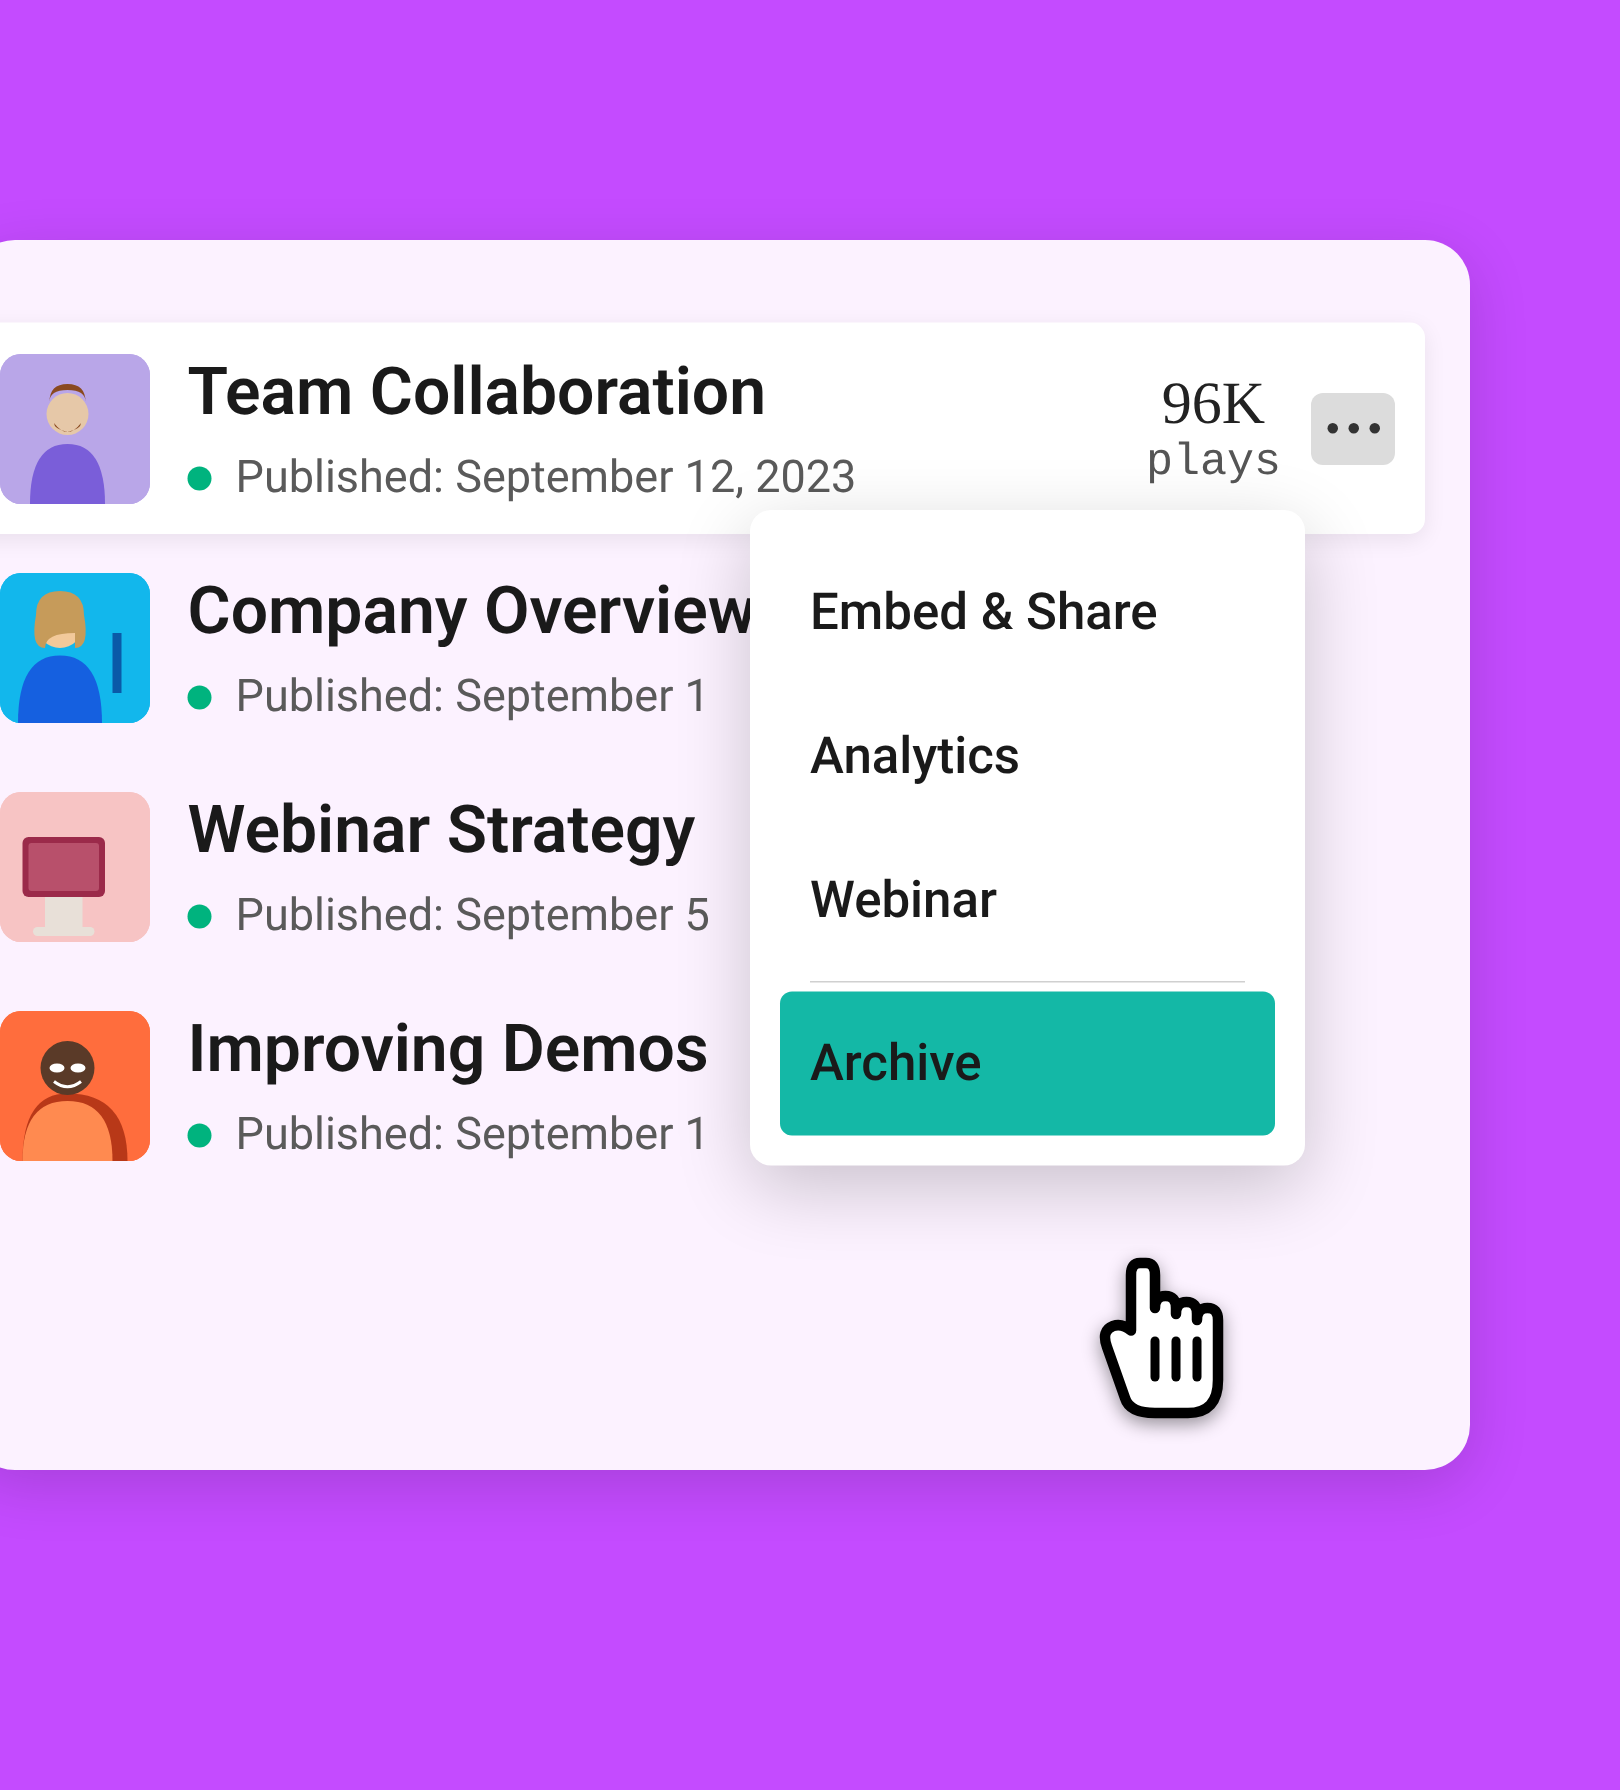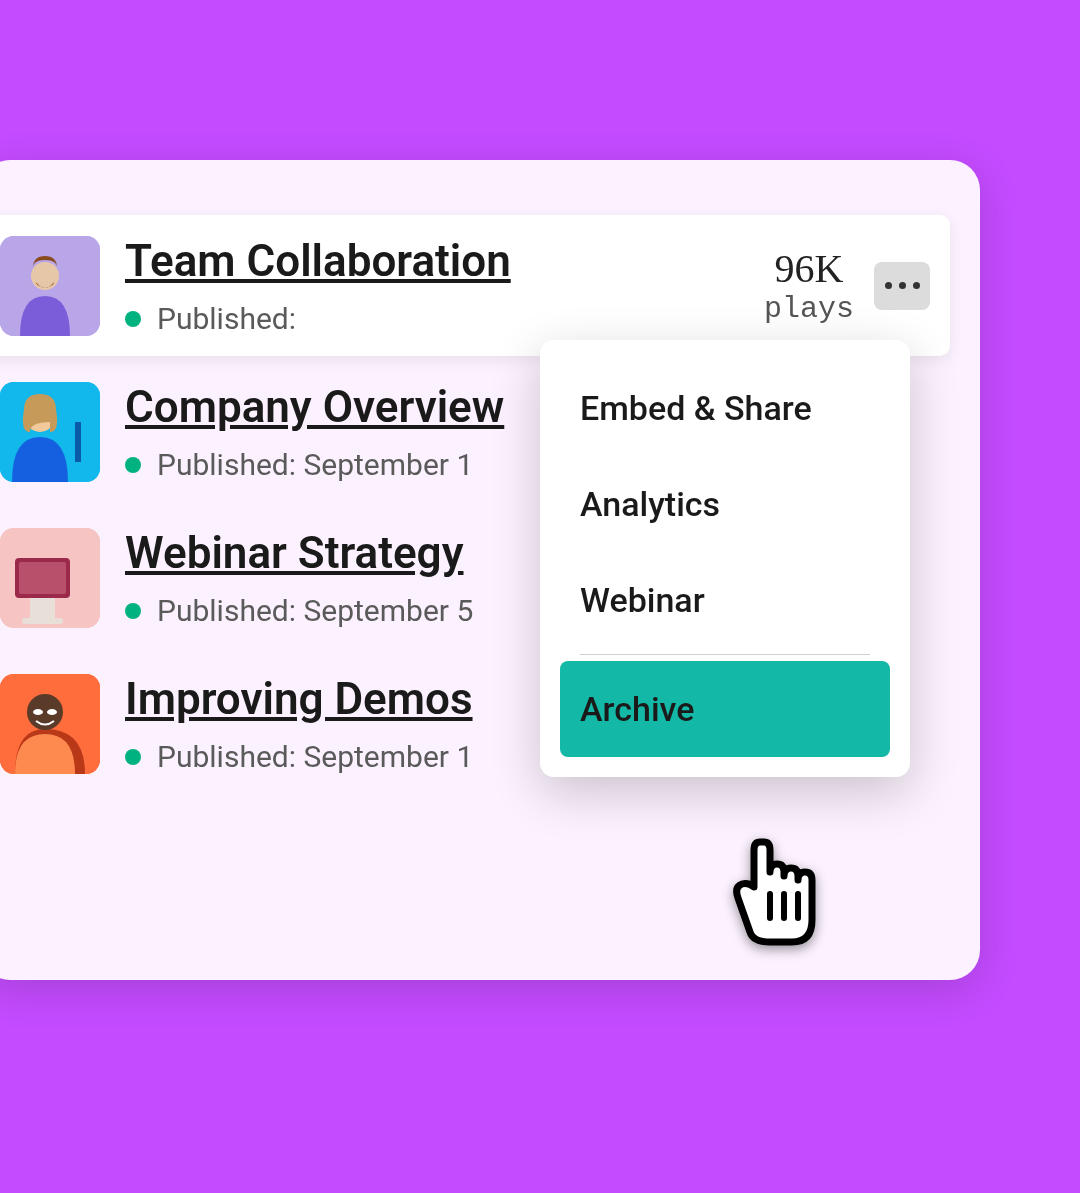--- a/index.html
+++ b/index.html
@@ -53,21 +53,20 @@
   }
   .thumb svg { width: 100%; height: 100%; }
   .meta { flex: 1; min-width: 0; }
   .title {
     font-size: 44px;
     font-weight: 600;
     color: #1a1a1a;
     margin-bottom: 14px;
     white-space: nowrap;
     overflow: hidden;
-    text-decoration: underline;
   }
   .status-line {
     display: flex;
     align-items: center;
     font-size: 30px;
     color: #5a5a5a;
     white-space: nowrap;
   }
   .dot {
     width: 16px;
@@ -107,21 +106,21 @@
   .more-btn span {
     display: flex;
     gap: 7px;
   }
   .more-btn .d {
     width: 7px; height: 7px; border-radius: 50%; background: #333;
   }
   .dropdown {
     position: absolute;
     top: 340px;
-    left: 540px;
+    left: 500px;
     width: 370px;
     background: #fff;
     border-radius: 14px;
     box-shadow: 0 15px 50px rgba(0,0,0,0.2);
     padding: 20px 20px;
     z-index: 50;
   }
   .menu-item {
     font-size: 34px;
     font-weight: 500;
@@ -159,20 +158,21 @@
         <path d="M20 100 Q20 60 45 60 Q70 60 70 100 Z" fill="#7a5ed9"></path>
         <path d="M33 32 Q33 20 45 20 Q57 20 57 32 Q57 24 45 24 Q33 24 33 32 Z" fill="#8a4a20"></path>
         <path d="M36 46 Q45 58 54 46 Q54 50 45 52 Q36 50 36 46 Z" fill="#8a4a20"></path>
       </svg>
     </div>
     <div class="meta">
       <div class="title">Team Collaboration</div>
       <div class="status-line">
         <span class="dot"></span>
         <span>Published:</span>&nbsp;
+        <span>September 12, 2023</span>
       </div>
     </div>
     <div class="plays">
       <div class="plays-value">96K</div>
       <div class="plays-label">plays</div>
     </div>
     <div class="more-btn">
       <span>
         <span class="d"></span>
           <span class="d"></span>

